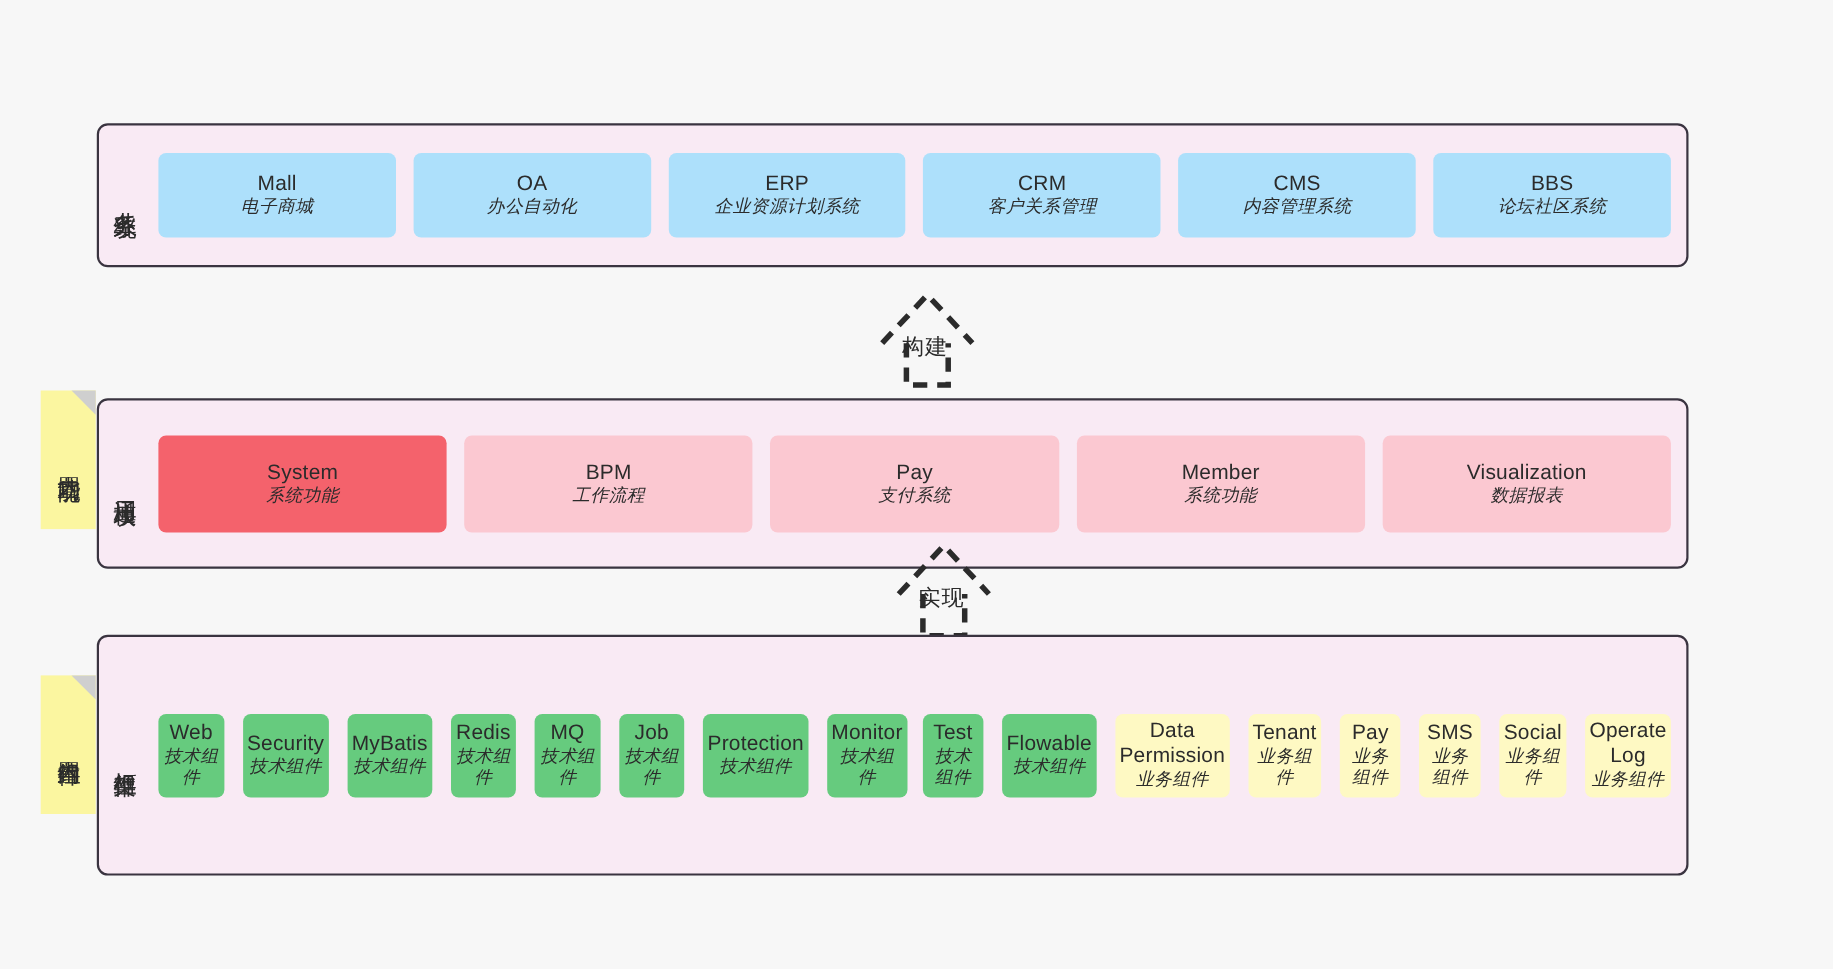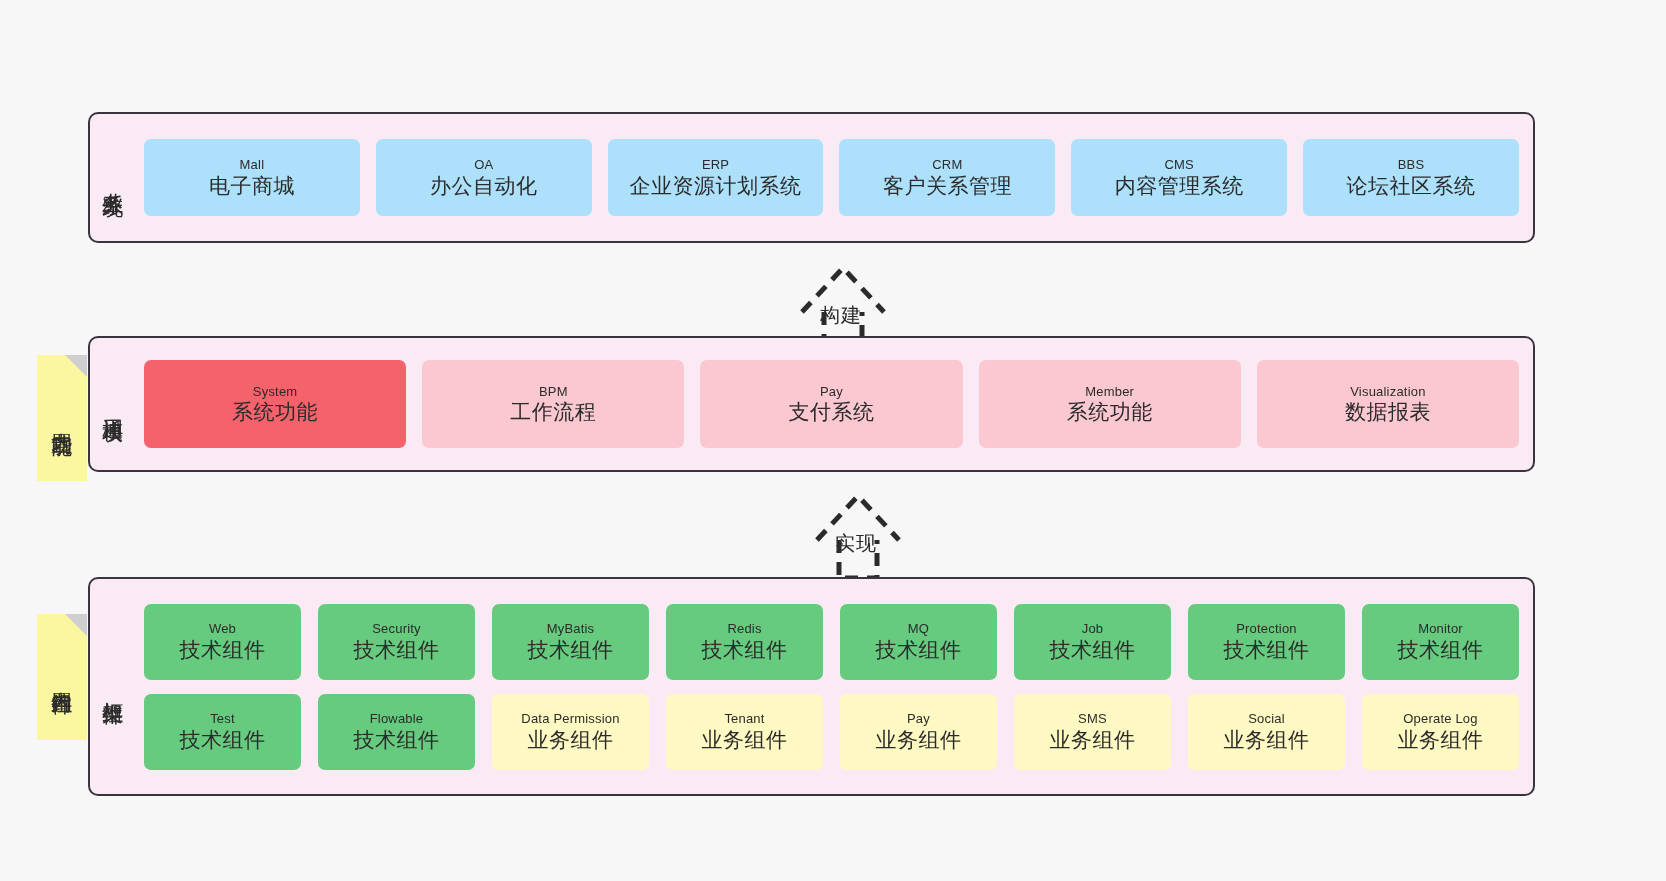--- a/index.html
+++ b/index.html
@@ -50,21 +50,20 @@
   }
   .layer-body {
     flex: 1 1 auto;
     display: flex;
     align-items: center;
     justify-content: space-between;
     padding: 0 14px 0 8px;
     gap: 16px;
   }
   .layer-body.two-rows {
-    flex-direction: column;
     justify-content: center;
     gap: 14px;
     padding: 12px 14px 12px 8px;
   }
   .row {
     display: flex;
     width: 100%;
     gap: 17px;
     justify-content: space-between;
   }
@@ -76,26 +75,27 @@
     display: flex;
     flex-direction: column;
     align-items: center;
     justify-content: center;
     border-radius: 7px;
     text-align: center;
     line-height: 1.2;
     padding: 6px 4px;
   }
   .node .n-en {
-    font-size: 13px;
+    font-size: 19px;
     letter-spacing: 0.2px;
   }
   .node .n-cn {
-    font-size: 21px;
+    font-size: 16px;
     letter-spacing: 0.5px;
+    font-style: italic;
   }
   .node.biz     { background: #ade0fb; height: 77px; }
   .node.mod-on  { background: #f4626c; height: 88px; }
   .node.mod-off { background: #fbc8d1; height: 88px; }
   .node.tech    { background: #66cb7e; height: 76px; }
   .node.comp    { background: #fef9c3; height: 76px; }
 
   
   .note {
     position: absolute;
@@ -178,21 +178,21 @@
       <path d="M 24 50 L 24 88 L 62 88 L 62 50" fill="none" stroke="#2b2b2b" stroke-width="5" stroke-dasharray="13 9" stroke-linecap="butt"></path>
     </svg>
     <span class="arrow-label" style="left:20px; top:40px;">构建</span>
   </div>
 
   <div class="note" style="left:37px; top:355px; width:50px; height:126px;">
     <span class="fold"></span>
     <span>内置功能</span>
   </div>
 
-  <div class="layer" id="layer-modules" style="left:88px; top:336px; width:1447px; height:136px;">
+  <div class="layer" id="layer-modules" style="left:88px; top:362px; width:1447px; height:155px;">
     <div class="layer-title">通用模块</div>
     <div class="layer-body">
       <div class="node mod-on">
         <span class="n-en">System</span>
         <span class="n-cn">系统功能</span>
       </div>
       <div class="node mod-off">
         <span class="n-en">BPM</span>
         <span class="n-cn">工作流程</span>
       </div>

